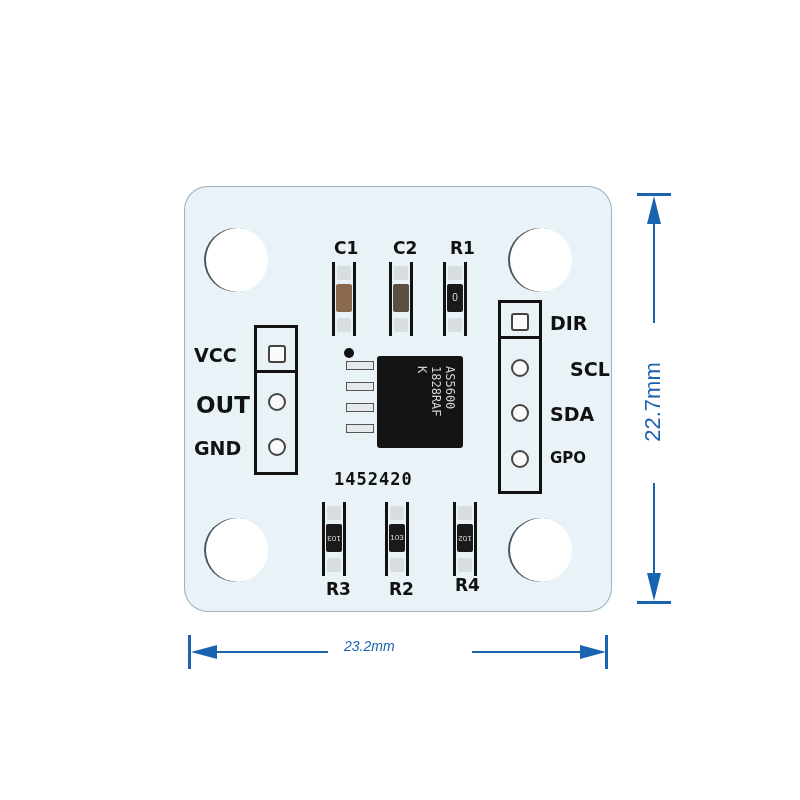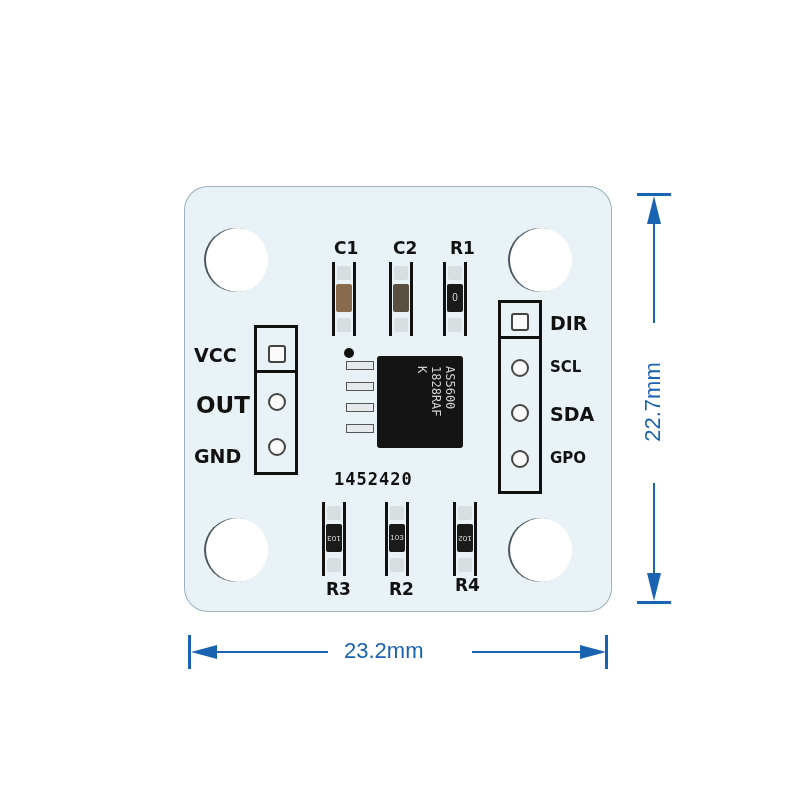--- a/index.html
+++ b/index.html
@@ -65,30 +65,30 @@
     <div class="pad" style="top:56px"></div>
   </div>
 
   <div class="pinbox" style="left:70px;top:139px;width:44px;height:150px;"></div>
   <div class="divider" style="left:70px;top:184px;width:44px;"></div>
   <div class="pin sq" style="left:84px;top:159px;"></div>
   <div class="pin" style="left:84px;top:207px;"></div>
   <div class="pin" style="left:84px;top:252px;"></div>
   <div class="silk" style="left:10px;top:158px;font-size:19px;">VCC</div>
   <div class="silk" style="left:12px;top:206px;font-size:23px;">OUT</div>
-  <div class="silk" style="left:10px;top:251px;font-size:19px;margin-top:8px;">GND</div>
+  <div class="silk" style="left:10px;top:251px;font-size:19px;">GND</div>
 
   <div class="pinbox" style="left:314px;top:114px;width:44px;height:194px;"></div>
   <div class="divider" style="left:314px;top:150px;width:44px;"></div>
   <div class="pin sq" style="left:327px;top:127px;"></div>
   <div class="pin" style="left:327px;top:173px;"></div>
   <div class="pin" style="left:327px;top:218px;"></div>
   <div class="pin" style="left:327px;top:264px;"></div>
   <div class="silk" style="left:366px;top:126px;font-size:19px;">DIR</div>
-  <div class="silk" style="left:366px;top:172px;font-size:15px;">SCL</div>
+  <div class="silk" style="left:386px;top:172px;font-size:19px;">SCL</div>
   <div class="silk" style="left:366px;top:217px;font-size:19px;">SDA</div>
   <div class="silk" style="left:366px;top:263px;font-size:15px;">GPO</div>
 
   <div class="lead" style="left:162px;top:175px;"></div>
   <div class="lead" style="left:162px;top:196px;"></div>
   <div class="lead" style="left:162px;top:217px;"></div>
   <div class="lead" style="left:162px;top:238px;"></div>
   <div class="lead" style="left:246px;top:175px;"></div>
   <div class="lead" style="left:246px;top:196px;"></div>
   <div class="lead" style="left:246px;top:217px;"></div>
@@ -130,21 +130,21 @@
 <div class="silk" style="left:326px;top:579px;font-size:17px;">R3</div>
 <div class="silk" style="left:389px;top:579px;font-size:17px;">R2</div>
 <div class="silk" style="left:455px;top:575px;font-size:17px;">R4</div>
 
 <div class="dimline" style="left:188px;top:635px;width:3px;height:34px;"></div>
 <div class="dimline" style="left:605px;top:635px;width:3px;height:34px;"></div>
 <div class="dimline" style="left:200px;top:651px;width:128px;height:2px;"></div>
 <div class="dimline" style="left:472px;top:651px;width:118px;height:2px;"></div>
 <div class="abs" style="left:191px;top:645px;width:0;height:0;border-top:7px solid transparent;border-bottom:7px solid transparent;border-right:26px solid #1a63b0;"></div>
 <div class="abs" style="left:580px;top:645px;width:0;height:0;border-top:7px solid transparent;border-bottom:7px solid transparent;border-left:26px solid #1a63b0;"></div>
-<div class="abs dim" style="left:344px;top:638px;font-size:22px;">23.2mm</div>
+<div class="abs dim" style="left:344px;top:638px;font-size:14px;font-style:italic;">23.2mm</div>
 
 <div class="dimline" style="left:637px;top:193px;width:34px;height:3px;"></div>
 <div class="dimline" style="left:637px;top:601px;width:34px;height:3px;"></div>
 <div class="dimline" style="left:653px;top:215px;width:2px;height:108px;"></div>
 <div class="dimline" style="left:653px;top:483px;width:2px;height:100px;"></div>
 <div class="abs" style="left:647px;top:196px;width:0;height:0;border-left:7px solid transparent;border-right:7px solid transparent;border-bottom:28px solid #1a63b0;"></div>
 <div class="abs" style="left:647px;top:573px;width:0;height:0;border-left:7px solid transparent;border-right:7px solid transparent;border-top:28px solid #1a63b0;"></div>
 <div class="abs dim" style="left:603px;top:389px;width:100px;text-align:center;font-size:22px;transform:rotate(-90deg);">22.7mm</div>
 
 </body></html>

